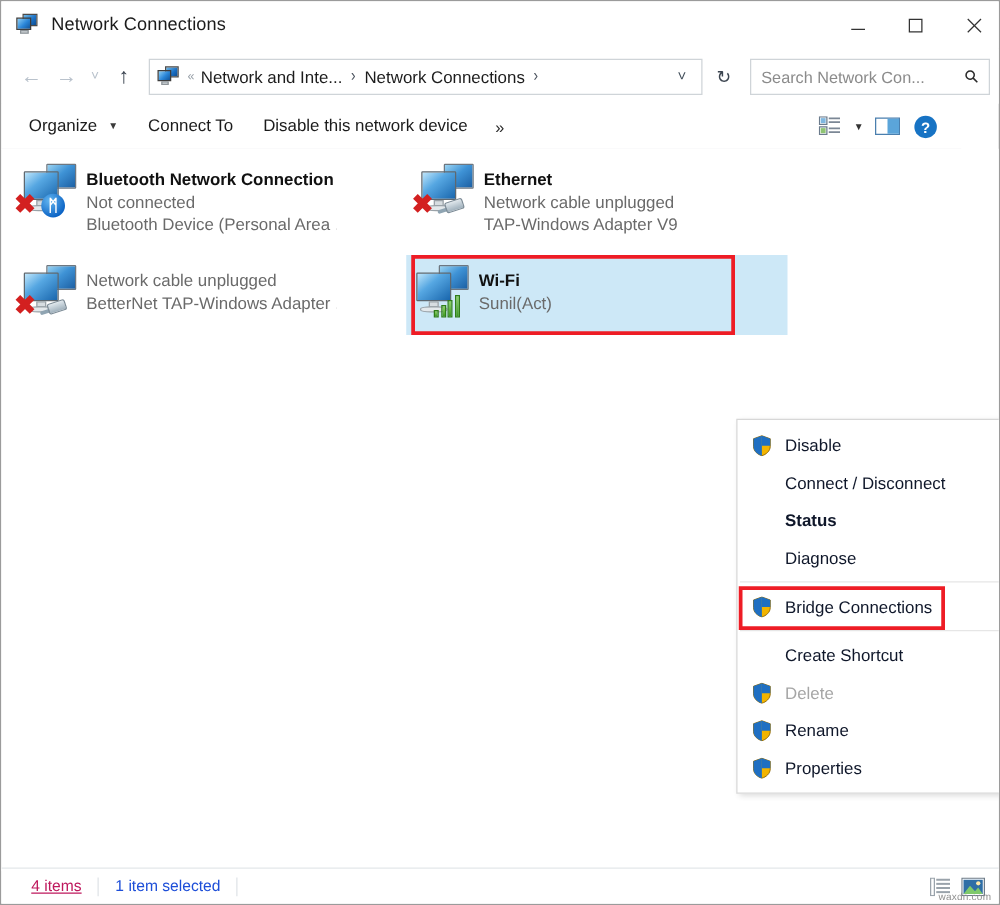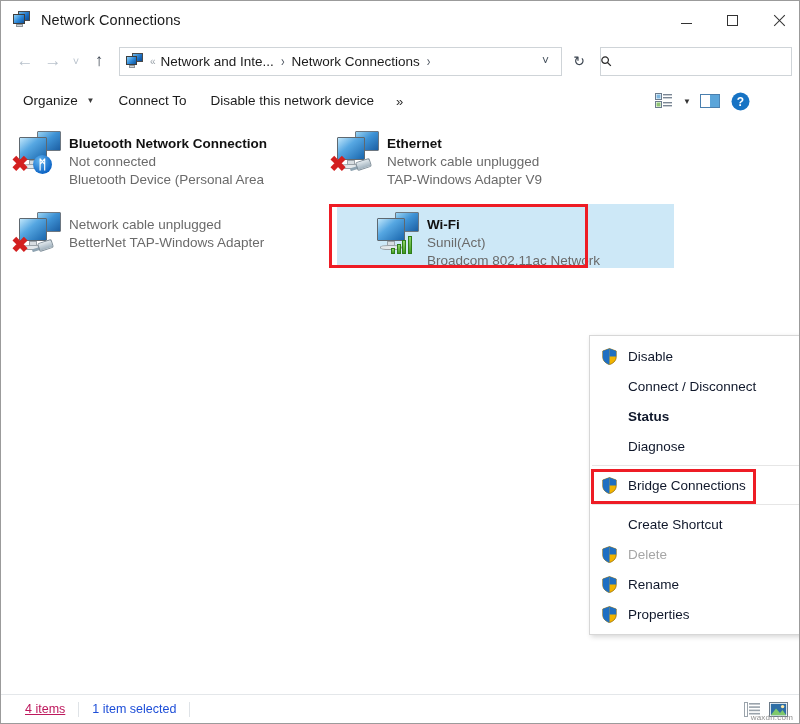--- a/index.html
+++ b/index.html
@@ -552,20 +552,21 @@
       <span class="crumb-arrow">›</span>
       <span class="crumb">Network Connections</span>
       <span class="crumb-arrow">›</span>
       <span id="crumb-spacer"></span>
       <span id="crumb-chevron">˅</span>
     </div>
 
     <div id="refresh-btn">↻</div>
 
     <div id="searchbox">
+      <span id="search-text">Search Network Con...</span>
       <span id="search-icon">⚲</span>
     </div>
   </div>
 
   <div id="commandbar">
     <div class="cmd" id="cmd-organize">
       <span>Organize</span>
       <span class="cmd-caret">▼</span>
     </div>
     <div class="cmd">Connect To</div>
@@ -650,37 +651,36 @@
           <div class="wire"></div>
           <div class="plug"></div>
         </div>
       </div>
       <div class="conn-text">
         <div class="conn-status">Network cable unplugged</div>
         <div class="conn-device">BetterNet TAP-Windows Adapter ...</div>
       </div>
     </div>
 
-    <div class="conn selected" style="left:336px; top:85px; width:305px;padding-left:32px;">
+    <div class="conn selected" style="left:324px; top:85px; width:305px;">
       <div class="conn-icon">
         <div class="pc-back"></div>
         <div class="pc-front"></div>
         <div class="pc-neck"></div>
         <div class="pc-base"></div>
         <div class="signal-badge">
           <i></i>
             <i></i>
             <i></i>
             <i></i>
         </div>
       </div>
       <div class="conn-text">
         <div class="conn-name">Wi-Fi</div>
         <div class="conn-status">Sunil(Act)</div>
-        <div class="conn-device">Broadcom 802.11ac Network</div>
       </div>
     </div>
 
     <div class="red-box" style="left:328px; top:85px; width:259px; height:64px;"></div>
 
     <div id="ctxmenu">
 
       <div class="mi">
         <span class="mi-icon">
           <span class="shield">

